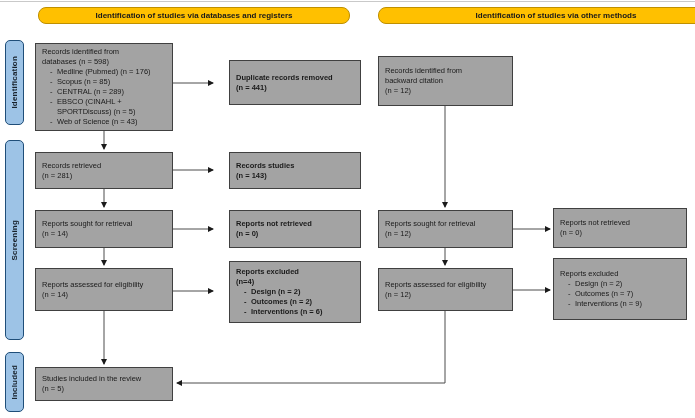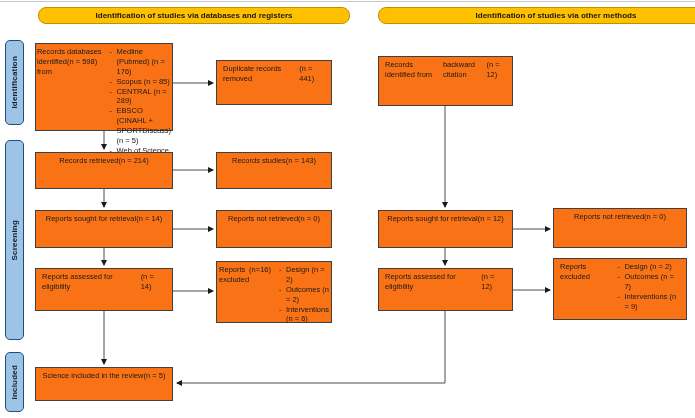--- a/index.html
+++ b/index.html
@@ -23,29 +23,29 @@
     box-sizing:border-box;display:flex;align-items:center;justify-content:center;
   }
   .stagebar span{
     writing-mode:vertical-rl;transform:rotate(180deg);
     font-size:8px;font-weight:bold;color:#17212b;white-space:nowrap;letter-spacing:.2px;
   }
   #stage-identification{top:40px;height:85px;}
   #stage-screening{top:140px;height:200px;}
   #stage-included{top:352px;height:60px;}
   .box{
-    position:absolute;background:#f97316;border:1.5px solid var(--boxBorder,#404040);
+    position:absolute;background:#a3a3a3;border:1.5px solid var(--boxBorder,#404040);
     box-sizing:border-box;padding:3px 6px;font-size:7.5px;line-height:1.32;
-    display:flex;flex-direction:row;justify-content:center;
+    display:flex;flex-direction:column;justify-content:center;
   }
   .box .ul{padding-left:8px;}
   .box .li{display:flex;}
   .box .dash{width:7px;flex:0 0 7px;}
   
-  .colA{left:35px;width:138px;}  .colB{left:216px;width:116px;}
+  .colA{left:35px;width:138px;}  .colB{left:229px;width:132px;font-weight:bold;}
   .colC{left:378px;width:135px;} .colD{left:553px;width:134px;}
   
   #box-db{top:43px;height:88px;}
   #box-dup{top:60px;height:45px;}
   #box-backward{top:56px;height:50px;}
   #box-screened{top:152px;height:37px;}
   #box-rec-excluded{top:152px;height:37px;}
   #box-sought-db{top:210px;height:38px;}
   #box-notretr-db{top:210px;height:38px;}
   #box-sought-ot{top:210px;height:38px;}
@@ -126,56 +126,56 @@
         </div>
       <div class="li">
           <span class="dash">-</span>
           <span>Web of Science (n = 43)</span>
         </div>
     </div>
   </div>
 
   <div class="box colA" id="box-screened">
     <div>Records retrieved</div>
-    <div>(n = 214)</div>
+    <div>(n = 281)</div>
   </div>
 
   <div class="box colA" id="box-sought-db">
     <div>Reports sought for retrieval</div>
     <div>(n = 14)</div>
   </div>
 
   <div class="box colA" id="box-assessed-db">
     <div>Reports assessed for eligibility</div>
     <div>(n = 14)</div>
   </div>
 
   <div class="box colA" id="box-included">
-    <div>Science included in the review</div>
+    <div>Studies included in the review</div>
     <div>(n = 5)</div>
   </div>
 
   <div class="box colB" id="box-dup">
     <div>Duplicate records removed</div>
     <div>(n = 441)</div>
   </div>
 
   <div class="box colB" id="box-rec-excluded">
     <div>Records studies</div>
     <div>(n = 143)</div>
   </div>
 
   <div class="box colB" id="box-notretr-db">
     <div>Reports not retrieved</div>
     <div>(n = 0)</div>
   </div>
 
   <div class="box colB" id="box-rep-excluded-db">
     <div>Reports excluded</div>
-    <div>(n=16)</div>
+    <div>(n=4)</div>
     <div class="ul">
       <div class="li">
           <span class="dash">-</span>
           <span>Design (n = 2)</span>
         </div>
       <div class="li">
           <span class="dash">-</span>
           <span>Outcomes (n = 2)</span>
         </div>
       <div class="li">

